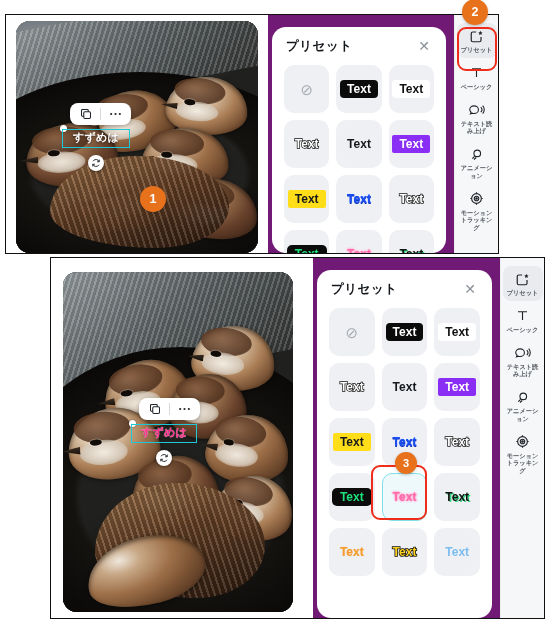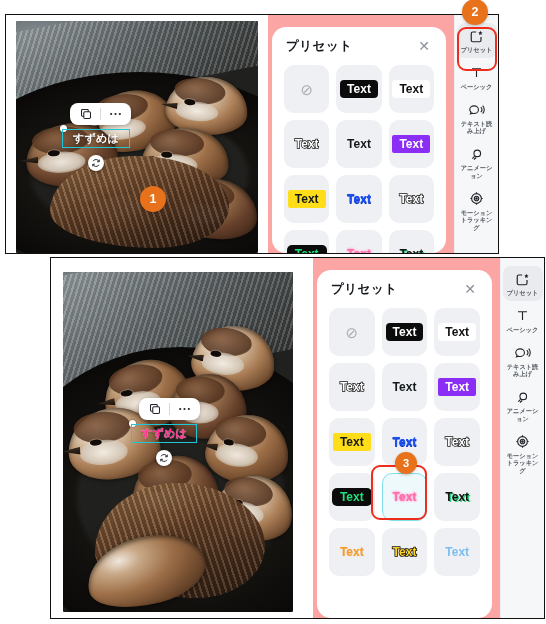--- a/index.html
+++ b/index.html
@@ -23,23 +23,24 @@
 
   .win-inner { position:absolute; inset:0; display:flex; background:#ffffff; }
 
   
   .canvas-area { position: relative; background:#ffffff; flex: none; }
   #win-top .canvas-area    { width: 262px; }
   #win-bottom .canvas-area { width: 262px; }
 
   .photo {
     position:absolute;
-    border-radius: 2px;
+    border-radius: 14px;
     overflow:hidden;
     background:#0d0b09;
+    font-family:Liberation Mono, monospace;
   }
   #win-top .photo    { left: 10px; top: 6px;  width: 242px; height: 232px; }
   #win-bottom .photo { left: 12px; top: 14px; width: 230px; height: 340px; }
 
   
   .photo .bg {
     position:absolute; inset:0;
     background:
       
       radial-gradient(ellipse 150% 120% at 50% 130%, rgba(0,0,0,0.92) 0%, rgba(0,0,0,0.0) 55%),
@@ -148,21 +149,21 @@
     position:absolute; width:16px; height:16px; border-radius:50%;
     background:#ffffff; box-shadow:0 1px 3px rgba(0,0,0,.4);
     display:flex; align-items:center; justify-content:center;
     color:#20242a;
   }
 
   
   .panel {
     position:relative;
     flex:1;
-    background:#fca5a5;
+    background:#701a75;
     display:flex;
   }
   .panel-body { flex:1; display:flex; flex-direction:column; min-width:0; }
   .panel-card {
     margin: 12px 8px 0 4px;
     background:#ffffff;
     border-radius:14px;
     flex:1;
     display:flex; flex-direction:column;
     overflow:hidden;

